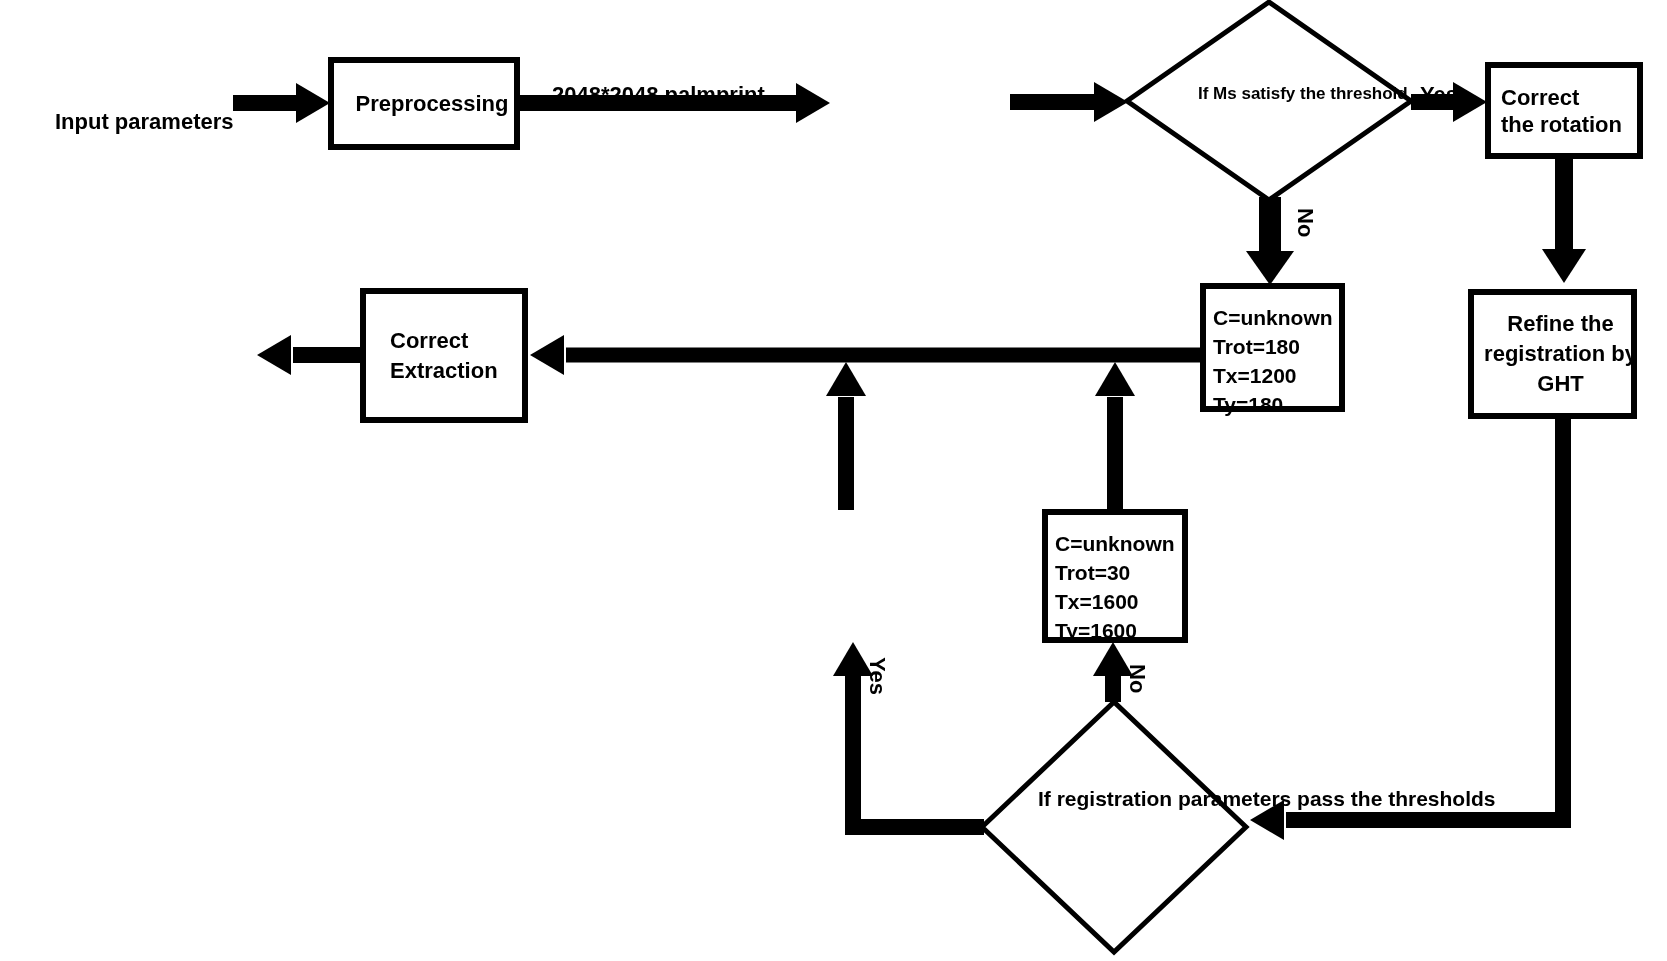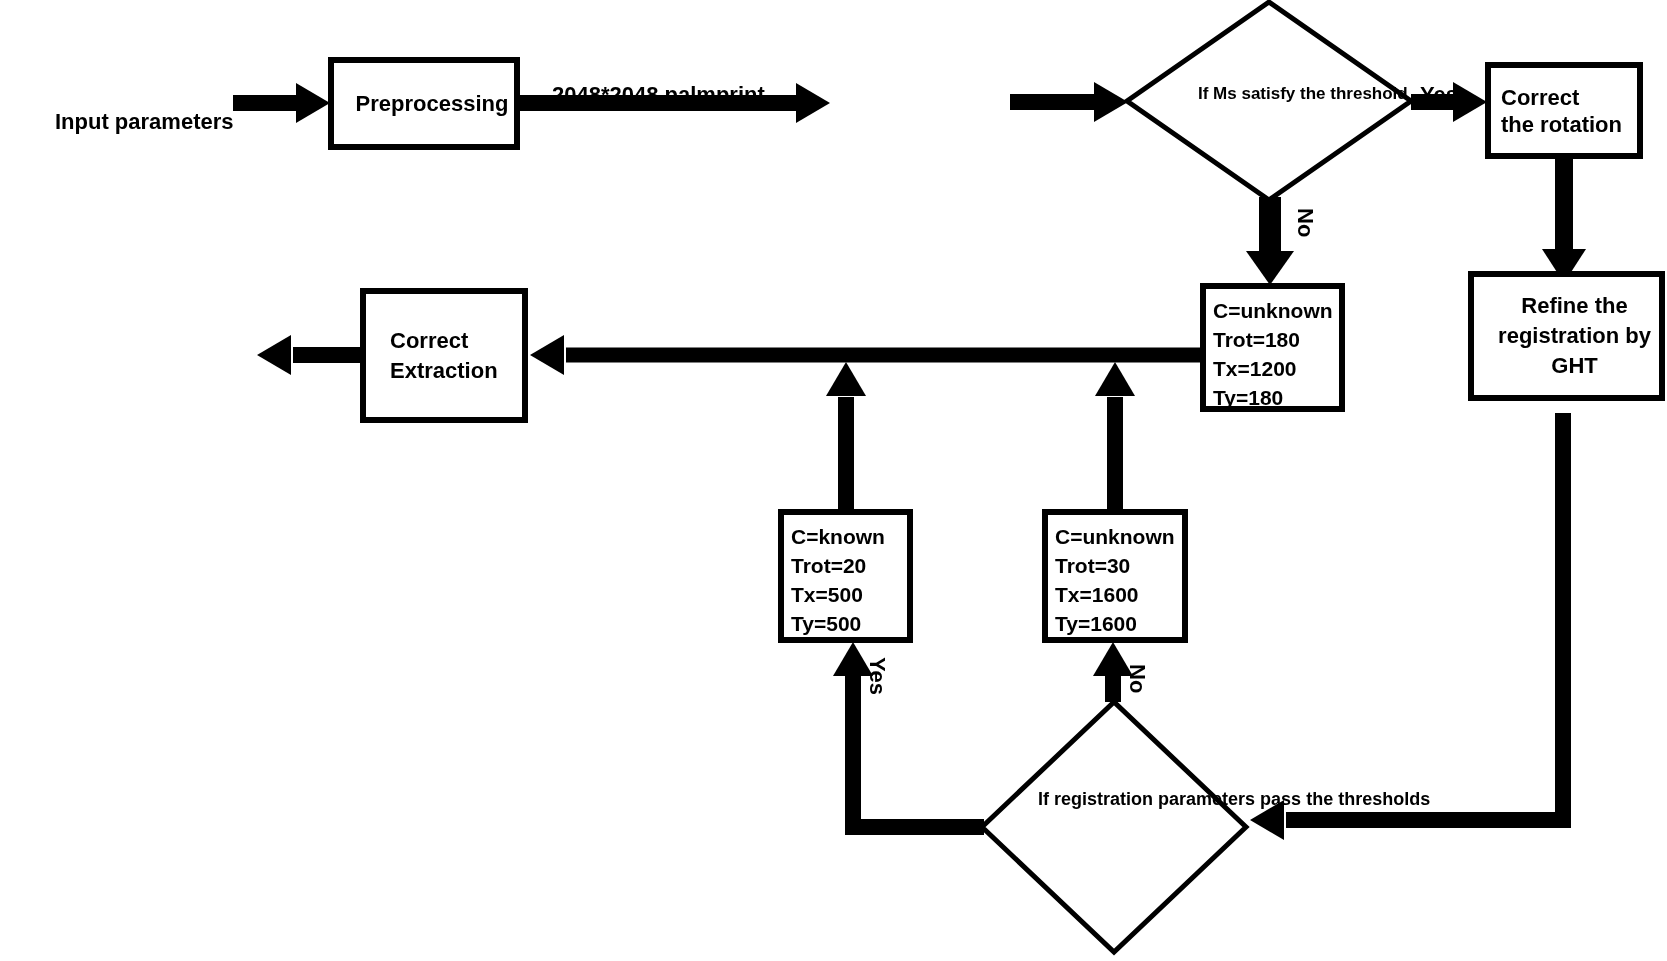--- a/index.html
+++ b/index.html
@@ -38,21 +38,21 @@
   }
   .box.vleft {
     display: flex;
     flex-direction: column;
     justify-content: center;
   }
   .box .bline { display: block; }
   .params {
     font-size: 21px;
     line-height: 29px;
-    padding: 7px 2px 0 7px;
+    padding: 14px 2px 0 7px;
   }
   .freelabel {
     position: absolute;
     z-index: 3;
     font-size: 22px;
     line-height: 24px;
     white-space: nowrap;
     margin-top: 22px;
   }
   .vlabel {
@@ -64,21 +64,21 @@
     transform-origin: 0 0;
     transform: rotate(90deg);
   }
   .dtext {
     position: absolute;
     z-index: 3;
     font-size: 17px;
     line-height: 27px;
     white-space: nowrap;
   }
-  .dtext.small { font-size: 18px; line-height: 30px; }
+  .dtext.small { font-size: 21px; line-height: 30px; }
 </style>
 </head>
 <body>
 
 <div id="canvas">
 
   <svg id="connectors" viewBox="0 0 1667 961" xmlns="http://www.w3.org/2000/svg">
 
     <g>
       <path d="M233,103 L298,103" stroke="#000" stroke-width="16" fill="none"></path>
@@ -165,46 +165,40 @@
   <div class="box center" style="left:328px; top:57px; width:192px; height:93px;">
     <span class="bline">Preprocessing</span>
   </div>
 
 
   <div class="box vleft" style="left:1485px; top:62px; width:158px; height:97px; padding-left:10px;">
     <span class="bline">Correct</span>
     <span class="bline">the rotation</span>
   </div>
 
-  <div class="box center" style="left:1468px; top:271px; width:197px; height:130px; line-height:30px;">
+  <div class="box center" style="left:1468px; top:289px; width:169px; height:130px; line-height:30px;">
     <span>
       <span class="bline">Refine the</span>
       <span class="bline">registration by</span>
       <span class="bline">GHT</span>
     </span>
   </div>
 
   <div class="box params" style="left:1200px; top:283px; width:145px; height:129px;">
     <span class="bline">C=unknown</span>
     <span class="bline">Trot=180</span>
     <span class="bline">Tx=1200</span>
     <span class="bline">Ty=180</span>
   </div>
 
   <div class="box vleft" style="left:360px; top:288px; width:168px; height:135px; padding-left:24px; line-height:30px;">
     <span class="bline">Correct</span>
     <span class="bline">Extraction</span>
   </div>
 
-  <div class="box params" style="left:778px; top:509px; width:135px; height:134px;">
-    <span class="bline">C=known</span>
-    <span class="bline">Trot=20</span>
-    <span class="bline">Tx=500</span>
-    <span class="bline">Ty=500</span>
-  </div>
 
   <div class="box params" style="left:1042px; top:509px; width:146px; height:134px;">
     <span class="bline">C=unknown</span>
     <span class="bline">Trot=30</span>
     <span class="bline">Tx=1600</span>
     <span class="bline">Ty=1600</span>
   </div>
 
   <div class="dtext" style="left:1198px; top:80px;">
     <span class="bline">If Ms satisfy</span>

